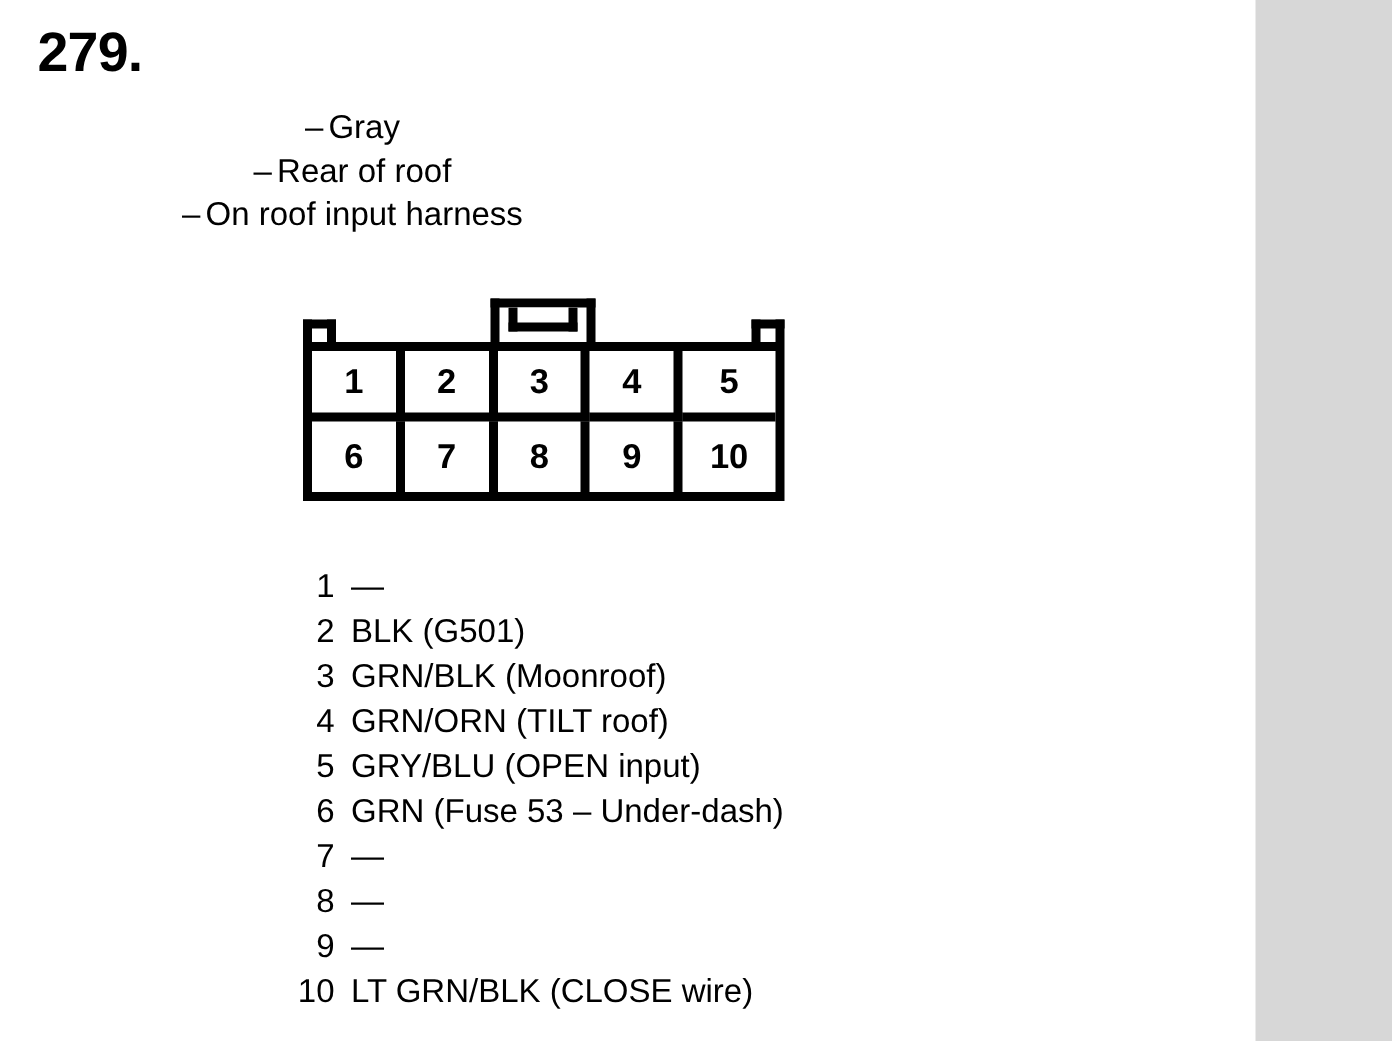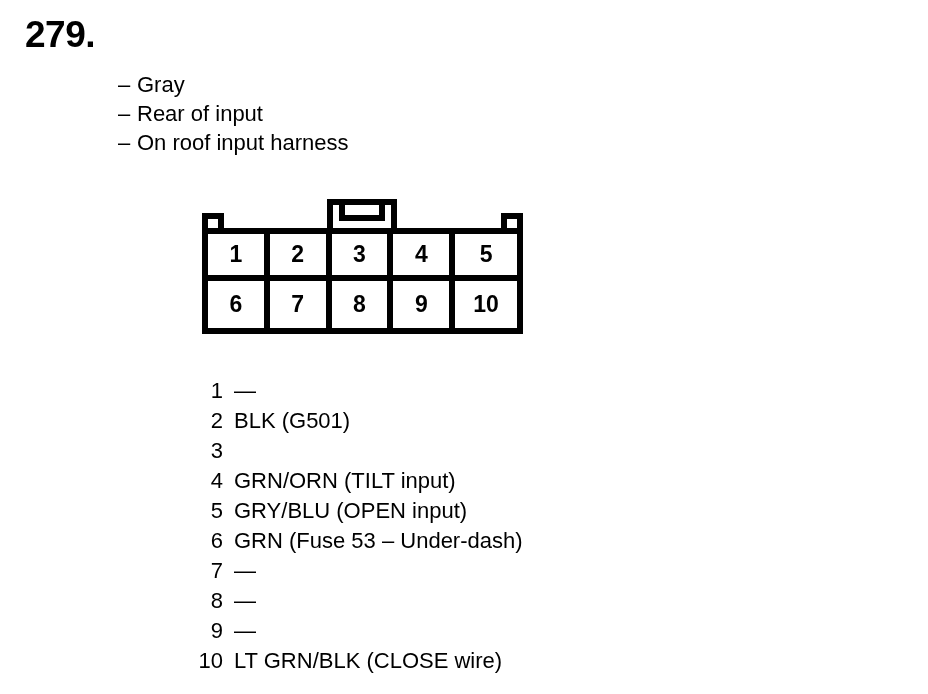--- a/index.html
+++ b/index.html
@@ -1,30 +1,30 @@
 <!DOCTYPE html>
 <html style="--ink: #000000; --paper: #ffffff;"><head>
 <meta charset="utf-8">
 <style>
   :root { --ink:#000; --paper:#fff; }
   * { margin:0; padding:0; box-sizing:border-box; }
   html,body { background:#d7d7d7; }
   body { font-family:"Liberation Sans","DejaVu Sans",sans-serif; }
   .page {
-    position:relative; width:928px; height:694px;
+    position:relative; width:837px; height:694px;
     background:var(--paper); color:var(--ink); overflow:hidden;
   }
 
   
   .fig-header { position:absolute; left:25px; top:13px; display:flex; }
   .fig-header .fig-num { width:92px; font-weight:bold; font-size:37px; line-height:44px; letter-spacing:-0.5px; }
   .fig-header .fig-title { font-weight:bold; font-size:37px; line-height:44px; letter-spacing:-0.5px; white-space:nowrap; }
 
   
-  .notes { position:absolute; left:118px; top:70px; font-size:22px; line-height:29px; }
+  .notes { position:absolute; left:118px; top:70px; font-size:22px; line-height:29px;text-align:center; }
   .note-line { white-space:nowrap; }
   .note-dash { display:inline-block; width:19px; }
 
   
   .connector { position:absolute; left:202px; top:199px; width:321px; height:135px; }
   .tab { position:absolute; background:var(--paper); border:6px solid var(--ink); border-bottom:none; }
   .tab-left  { left:0;    top:14px; width:22px; height:15px; }
   .tab-right { left:299px; top:14px; width:22px; height:15px; }
   .tab-center { left:125px; top:0; width:70px; height:29px; }
   .latch { position:absolute; left:6px; top:0; width:46px; height:16px;
@@ -55,21 +55,21 @@
 
   <div class="fig-header">
     <span class="fig-num">279.</span>
   </div>
 
   <div class="notes">
     <div class="note-line">
       <span class="note-dash">–</span><span>Gray</span>
     </div>
     <div class="note-line">
-      <span class="note-dash">–</span><span>Rear of input</span>
+      <span class="note-dash">–</span><span>Rear of roof</span>
     </div>
     <div class="note-line">
       <span class="note-dash">–</span><span>On roof input harness</span>
     </div>
   </div>
 
   <div class="connector">
     <div class="tab tab-left"></div>
     <div class="tab tab-center">
       <div class="latch"></div>
@@ -93,24 +93,25 @@
     <div class="pin-row">
       <span class="pin-num">1</span>
       <span class="pin-wire">—</span>
     </div>
     <div class="pin-row">
       <span class="pin-num">2</span>
       <span class="pin-wire">BLK (G501)</span>
     </div>
     <div class="pin-row">
       <span class="pin-num">3</span>
+      <span class="pin-wire">GRN/BLK (Moonroof)</span>
     </div>
     <div class="pin-row">
       <span class="pin-num">4</span>
-      <span class="pin-wire">GRN/ORN (TILT input)</span>
+      <span class="pin-wire">GRN/ORN (TILT roof)</span>
     </div>
     <div class="pin-row">
       <span class="pin-num">5</span>
       <span class="pin-wire">GRY/BLU (OPEN input)</span>
     </div>
     <div class="pin-row">
       <span class="pin-num">6</span>
       <span class="pin-wire">GRN (Fuse 53 – Under-dash)</span>
     </div>
     <div class="pin-row">

